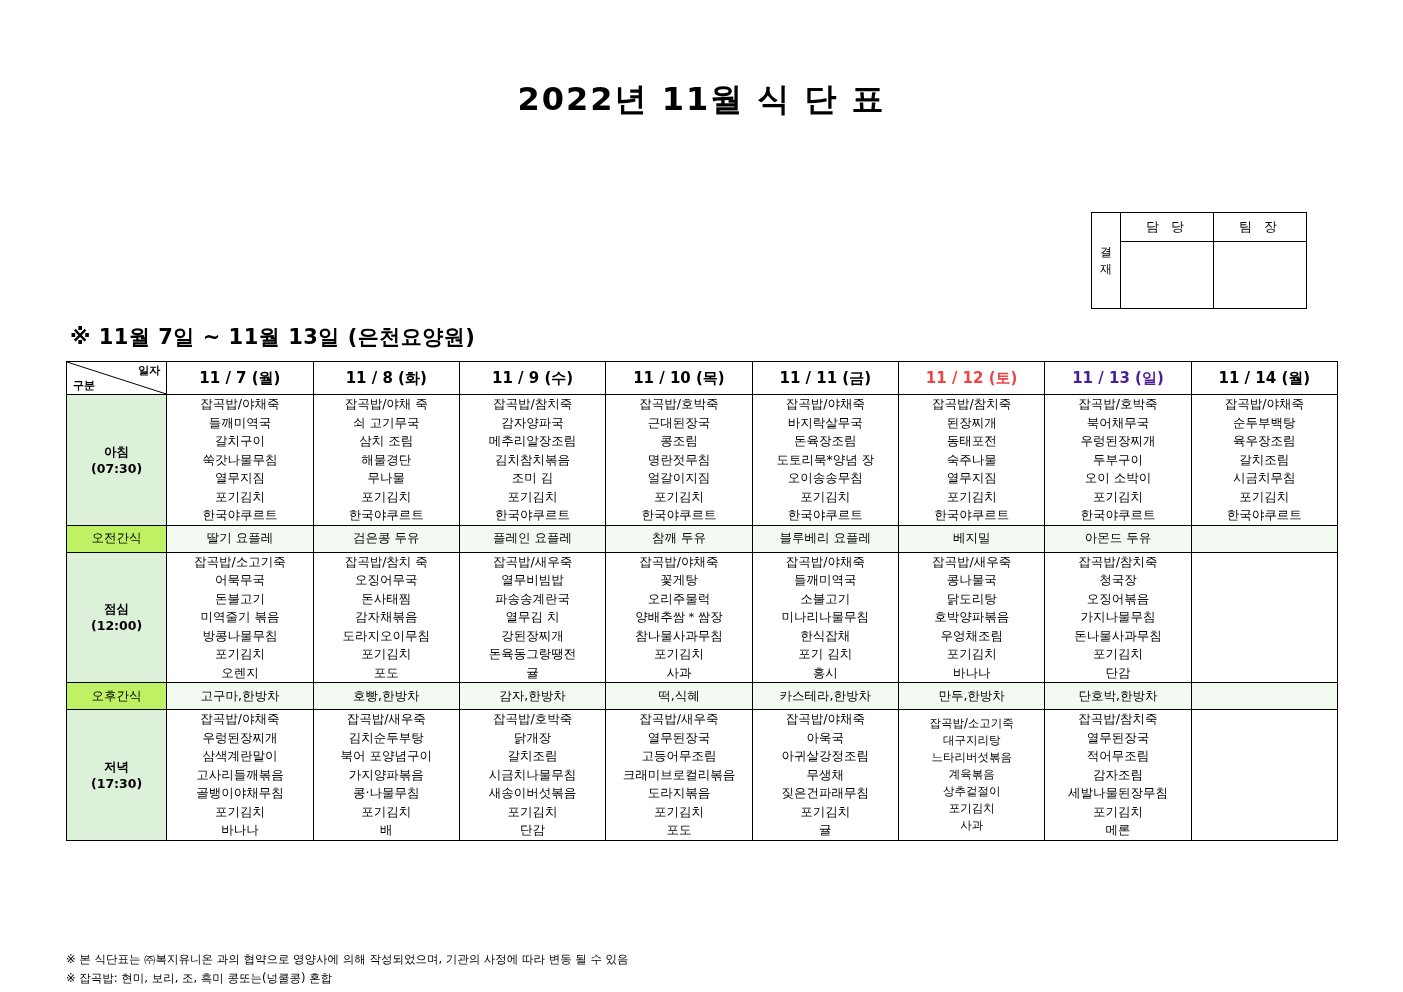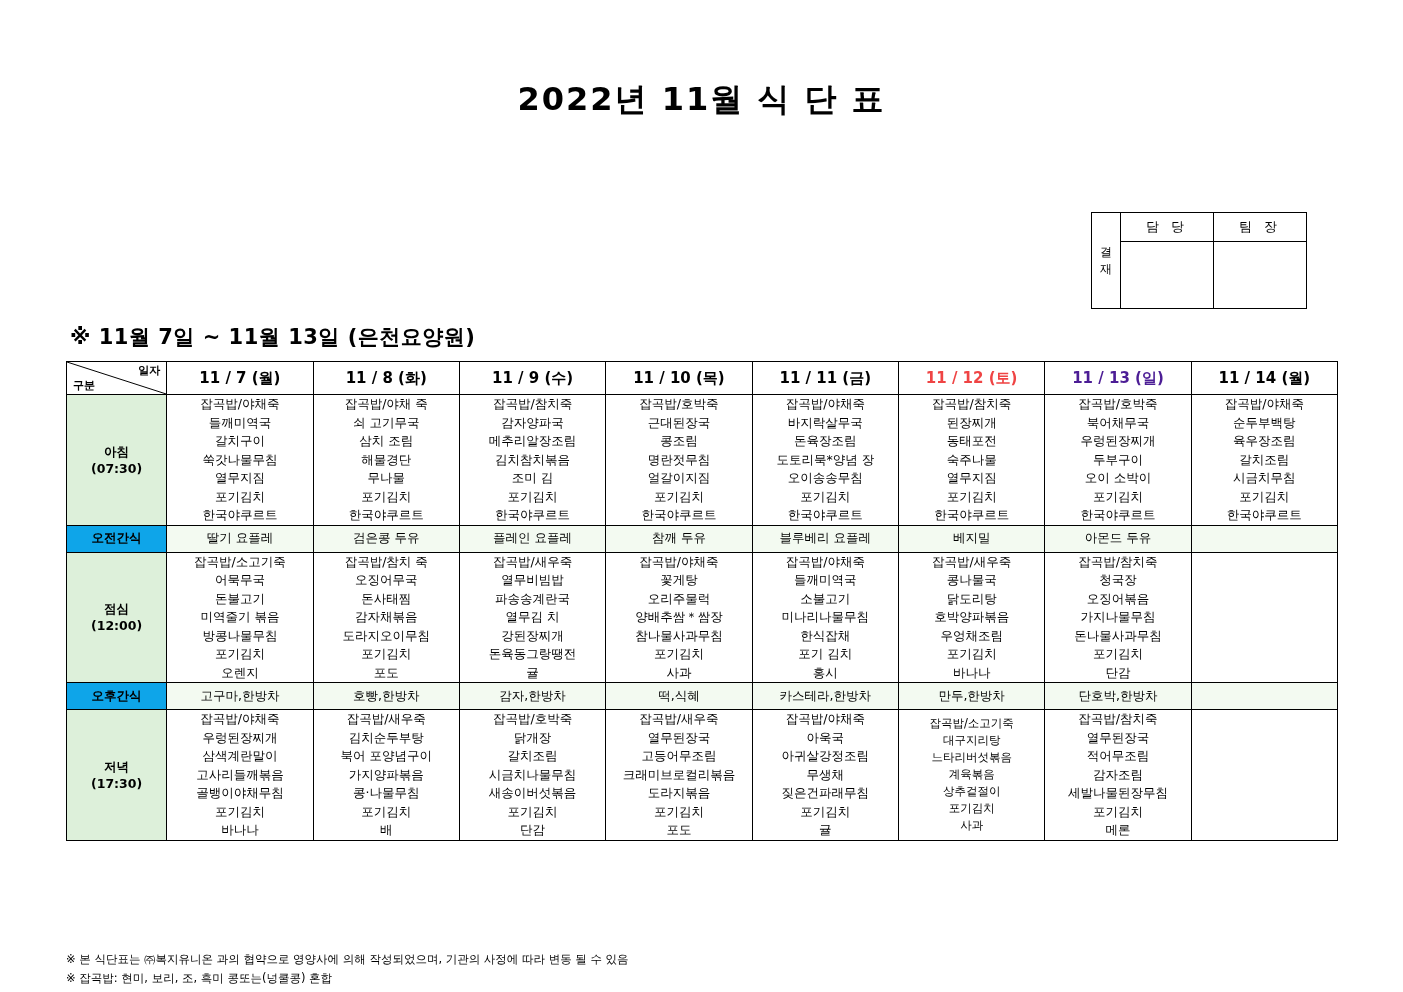--- a/index.html
+++ b/index.html
@@ -118,22 +118,22 @@
   .sun { color: #4c1d95; }
 
   .rowlabel {
     background: #ddf0da;
     font-weight: bold;
     font-size: 13px;
     line-height: 17px;
     width: 100px;
   }
   .snack-label {
-    background: #0ea5e9;
-    font-weight: bold;
+    background: #bef264;
+    font-weight: normal;
     font-size: 13px;
     height: 26px;
   }
   .snack-cell {
     background: #f3faf1;
     height: 26px;
     font-size: 12.5px;
   }
   .meal-cell {
     padding: 7px 2px 7px;

